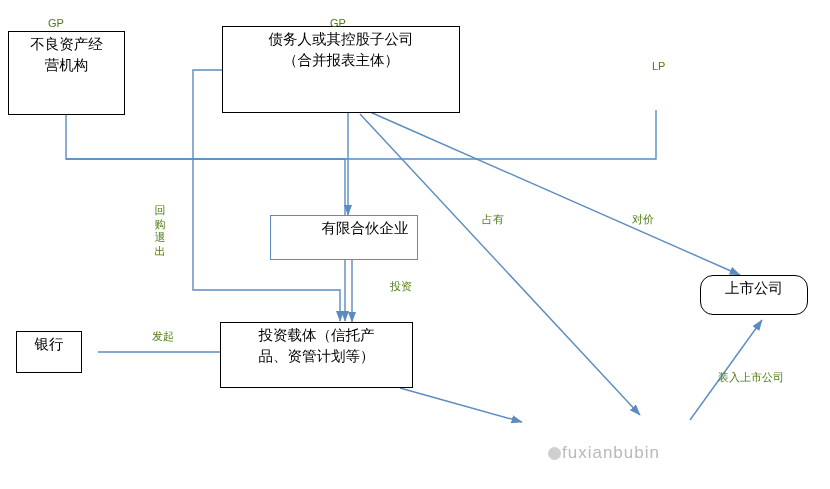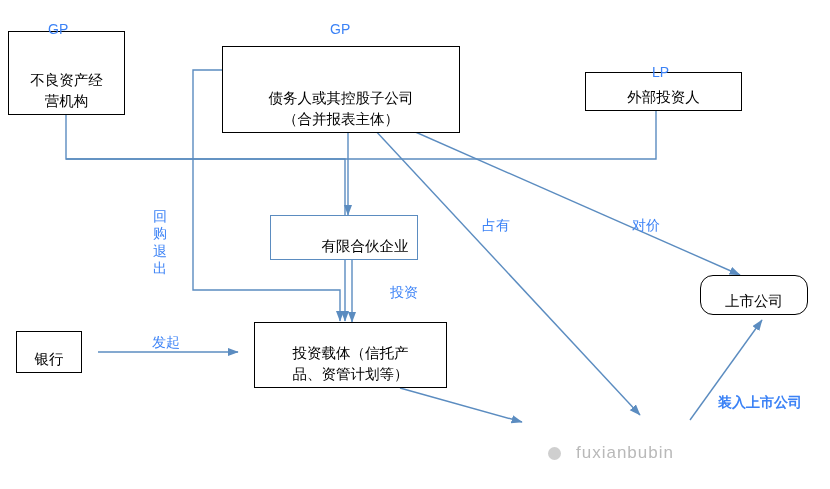--- a/index.html
+++ b/index.html
@@ -14,42 +14,42 @@
     background: #ffffff;
     font-family: "Liberation Sans", sans-serif;
     overflow: hidden;
   }
   .node {
     position: absolute;
     box-sizing: border-box;
     border: 1px solid #000000;
     background: #ffffff;
     display: flex;
-    align-items: flex-end;
+    align-items: flex-start;
     justify-content: center;
     text-align: center;
     font-size: 14.5px;
     color: #000000;
     line-height: 1.45;
     padding: 2px 6px;
     white-space: pre-line;
     z-index: 3;
   }
   .node.blue {
     border-color: #5b8cc0;
     padding-left: 48px;
   }
   .node.oval {
     border-radius: 50%;
     border: 1.4px solid #000000;
   }
   .caption {
     position: absolute;
-    font-size: 14px;
-    color: #3b82f6;
+    font-size: 11px;
+    color: #4d7c0f;
     white-space: pre-line;
     line-height: 1.3;
     z-index: 4;
   }
   .caption.vert {
     width: 16px;
     text-align: center;
     line-height: 1.25;
   }
   svg.links {
@@ -61,21 +61,21 @@
     z-index: 1;
   }
   .watermark {
     position: absolute;
     font-size: 17px;
     color: #b9b9b9;
     letter-spacing: 1px;
     z-index: 5;
     display: flex;
     align-items: center;
-    gap: 15px;
+    gap: 1px;
   }
   .wm-dot {
     display: inline-block;
     width: 13px;
     height: 13px;
     border-radius: 50%;
     background: #cfcfcf;
   }
 </style>
 </head>
@@ -109,42 +109,39 @@
     <path d="M 400,388 L 522,422" fill="none" stroke="#5b8cc0" stroke-width="1.4" marker-end="url(#ah)"></path>
 
     <path d="M 690,420 L 762,320" fill="none" stroke="#5b8cc0" stroke-width="1.4" marker-end="url(#ah)"></path>
   </svg>
 
   <div class="node" style="left:8px; top:31px; width:117px; height:84px;">
     <span>不良资产经
 营机构</span>
   </div>
 
-  <div class="node" style="left:222px; top:26px; width:238px; height:87px;margin-top:20px;">
+  <div class="node" style="left:222px; top:26px; width:238px; height:87px;">
     <span>债务人或其控股子公司
 （合并报表主体）</span>
   </div>
 
-  <div class="node" style="left:585px; top:72px; width:157px; height:39px;">
-    <span>外部投资人</span>
-  </div>
 
   <div class="node blue" style="left:270px; top:215px; width:148px; height:45px;">
     <span>有限合伙企业</span>
   </div>
 
   <div class="node" style="left:700px; top:275px; width:108px; height:40px;border-radius:13px;">
     <span>上市公司</span>
   </div>
 
   <div class="node" style="left:16px; top:331px; width:66px; height:42px;">
     <span>银行</span>
   </div>
 
-  <div class="node" style="left:254px; top:322px; width:193px; height:66px;">
+  <div class="node" style="left:220px; top:322px; width:193px; height:66px;">
     <span>投资载体（信托产
 品、资管计划等）</span>
   </div>
 
 
   <div class="caption" style="left:48px; top:2px;">
     <span>GP</span>
   </div>
 
   <div class="caption" style="left:330px; top:2px;">
@@ -172,21 +169,21 @@
 
   <div class="caption" style="left:390px; top:265px;">
     <span>投资</span>
   </div>
 
   <div class="caption" style="left:152px; top:315px;">
     <span>发起</span>
   </div>
 
 
-  <div class="caption" style="left:718px; top:375px;font-weight:bold;">
+  <div class="caption" style="left:718px; top:356px;">
     <span>装入上市公司</span>
   </div>
 
   <div class="watermark" style="left:548px; top:443px;">
     <span class="wm-dot"></span>
     <span>fuxianbubin</span>
   </div>
 
 </div>
 

